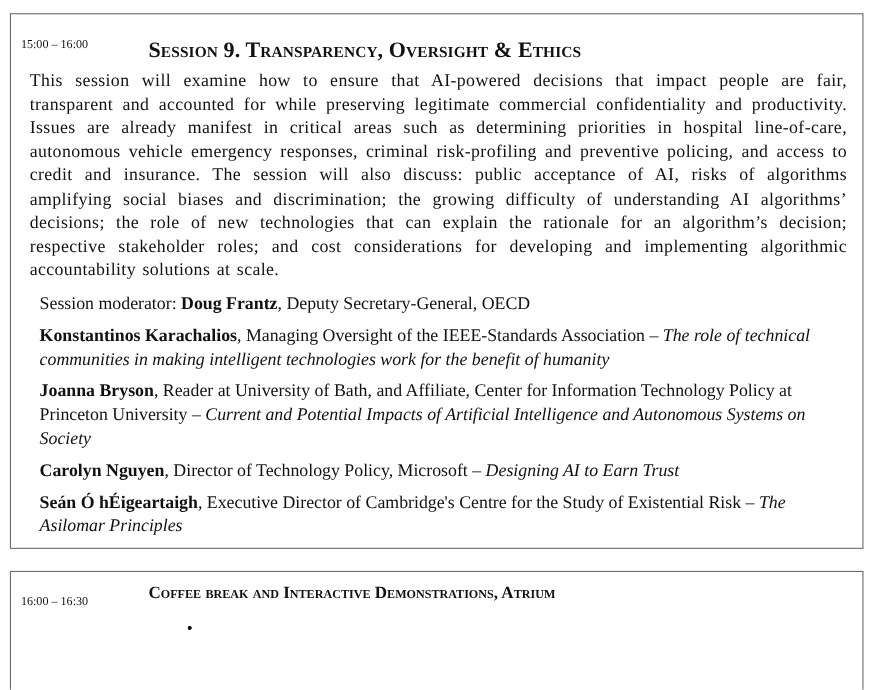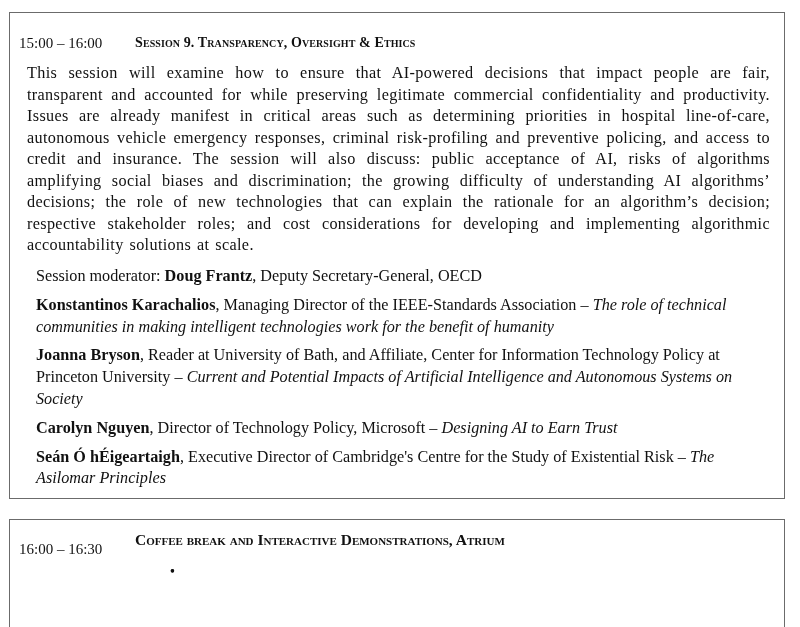--- a/index.html
+++ b/index.html
@@ -9,25 +9,25 @@
     color: #111111;
   }
   .box {
     position: absolute; left: 9px; width: 776px;
     border: 1.5px solid #6b6b6b; box-sizing: border-box;
     background: #ffffff;
   }
   #box1 { top: 12px; height: 487px; }
   #box2 { top: 519px; height: 117px; }
 
-  .time { position: absolute; font-size: 15px; white-space: nowrap; }
+  .time { position: absolute; font-size: 11px; white-space: nowrap; }
   .sc { font-variant: small-caps; font-weight: bold; }
 
   #time1 { left: 9px; top: 22px; }
-  #title1 { position: absolute; left: 125px; top: 22px; font-size: 14px; white-space: nowrap; letter-spacing: 0.1px; }
+  #title1 { position: absolute; left: 125px; top: 22px; font-size: 20px; white-space: nowrap; letter-spacing: 0.1px; }
 
   #desc {
     position: absolute; left: 17px; top: 50px; width: 743px;
     font-size: 16.2px; line-height: 21.5px;
     text-align: justify; letter-spacing: 0.35px; word-spacing: 1.5px;
   }
 
   .speakers { position: absolute; left: 26px; top: 253px; width: 740px; font-size: 16.2px; line-height: 21.8px; }
   .speaker { margin: 0 0 7px 0; }
   .speaker b { font-weight: bold; }
@@ -46,21 +46,21 @@
 <div class="box" id="box1">
   <div class="time" id="time1">15:00 – 16:00</div>
   <div id="title1" class="sc">Session 9.  Transparency, Oversight &amp; Ethics</div>
   <div id="desc">This session will examine how to ensure that AI-powered decisions that impact people are fair, transparent and accounted for while preserving legitimate commercial confidentiality and productivity. Issues are already manifest in critical areas such as determining priorities in hospital line-of-care, autonomous vehicle emergency responses, criminal risk-profiling and preventive policing, and access to credit and insurance. The session will also discuss: public acceptance of AI, risks of algorithms amplifying social biases and discrimination; the growing difficulty of understanding AI algorithms’ decisions; the role of new technologies that can explain the rationale for an algorithm’s decision; respective stakeholder roles; and cost considerations for developing and implementing algorithmic accountability solutions at scale.</div>
 
   <div class="speakers">
     <p class="speaker">
       <span>Session moderator: </span><b>Doug Frantz</b><span>, Deputy Secretary-General, OECD</span>
     </p>
     <p class="speaker">
-      <b>Konstantinos Karachalios</b><span>, Managing Director of the IEEE-Standards Association – </span><i>The role of technical communities in making intelligent technologies work for the benefit of humanity</i>
+      <b>Konstantinos Karachalios</b><span>, Managing Oversight of the IEEE-Standards Association – </span><i>The role of technical communities in making intelligent technologies work for the benefit of humanity</i>
     </p>
     <p class="speaker">
       <b>Joanna Bryson</b><span>, Reader at University of Bath, and Affiliate, Center for Information Technology Policy at Princeton University – </span><i>Current and Potential Impacts of Artificial Intelligence and Autonomous Systems on Society</i>
     </p>
     <p class="speaker">
       <b>Carolyn Nguyen</b><span>, Director of Technology Policy, Microsoft – </span><i>Designing AI to Earn Trust</i>
     </p>
     <p class="speaker">
       <b>Seán Ó hÉigeartaigh</b><span>, Executive Director of Cambridge's Centre for the Study of Existential Risk – </span><i>The Asilomar Principles</i>
     </p>

